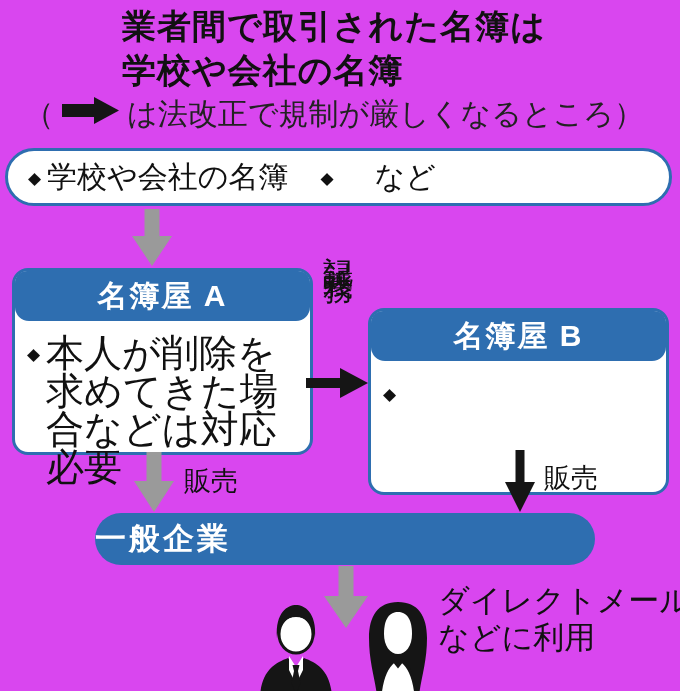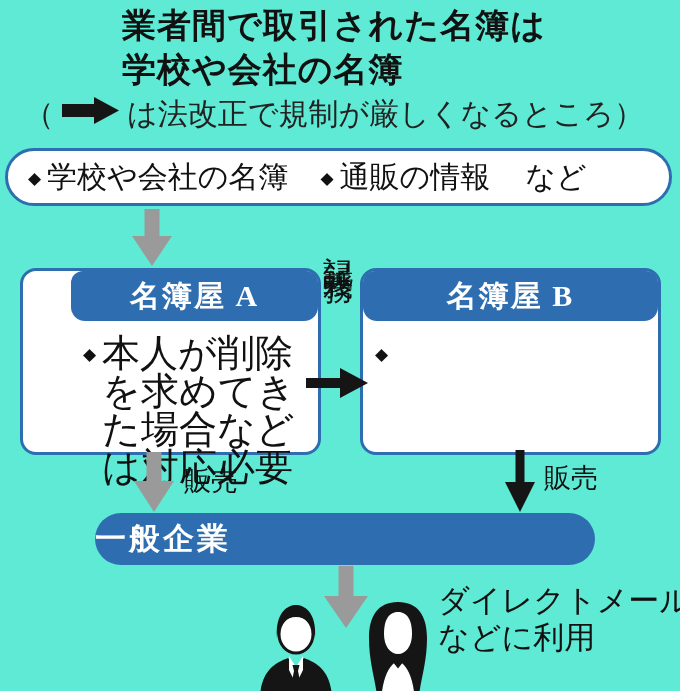--- a/index.html
+++ b/index.html
@@ -4,21 +4,21 @@
 <style>
   :root{
     --accent-blue:#2e6eb0;
     --arrow-gray:#9a9a9a;
     --ink-black:#151515;
   }
   *{margin:0;padding:0;box-sizing:border-box;}
   html,body{background:#ffffff;}
   body{font-family:"Liberation Sans","DejaVu Sans",sans-serif;color:#111;}
   .stage{
-    position:relative;width:680px;height:691px;overflow:hidden;background:#5eead4;font-family:Liberation Serif, serif;
+    position:relative;width:680px;height:691px;overflow:hidden;background:#d946ef;
   }
   
   .title{
     position:absolute;left:122px;top:4px;
     font-size:34px;line-height:44px;font-weight:bold;color:#111;
     letter-spacing:1px;white-space:nowrap;
   }
   
   .legend{
     position:absolute;left:24px;top:96px;
@@ -40,21 +40,21 @@
   .kiroku{
     position:absolute;left:317px;top:233px;
     writing-mode:vertical-rl;text-orientation:upright;
     font-size:30px;letter-spacing:6px;color:#111;white-space:nowrap;
   }
   
   .nbox{
     position:absolute;top:268px;width:301px;height:187px;
     border:3px solid var(--accent-blue);border-radius:16px;background:#fff;
   }
-  .nbox.a{left:20px;padding-left:48px;} .nbox.b{left:360px;}
+  .nbox.a{left:12px;} .nbox.b{left:368px;margin-top:40px;}
   .nbox .hd{
     height:50px;background:var(--accent-blue);
     border-radius:12px 12px 14px 14px;
     color:#fff;font-weight:bold;font-size:30px;line-height:50px;
     text-align:center;letter-spacing:2px;
   }
   .nbox .bd{
     display:flex;padding:13px 6px 0 12px;
   }
   .nbox .bd .bullet{padding-top:9px;}
@@ -110,21 +110,20 @@
         <polygon class="kfill" points="32,0 57,13.5 32,27"></polygon>
       </svg>
     </span>
     <span>は法改正で規制が厳しくなるところ）</span>
   </div>
 
   <div class="source-box">
     <span class="bullet">◆</span>
     <span>学校や会社の名簿</span>
     <span class="bullet item2b">◆</span>
-    <span>通販の情報</span>
     <span class="suffix">など</span>
   </div>
 
   <div class="arr-top">
     <svg width="42" height="57" viewBox="0 0 42 57" aria-hidden="true">
       <rect class="gfill" x="13.5" y="0" width="15" height="29"></rect>
       <polygon class="gfill" points="1,27 41,27 21,57"></polygon>
     </svg>
   </div>
 

